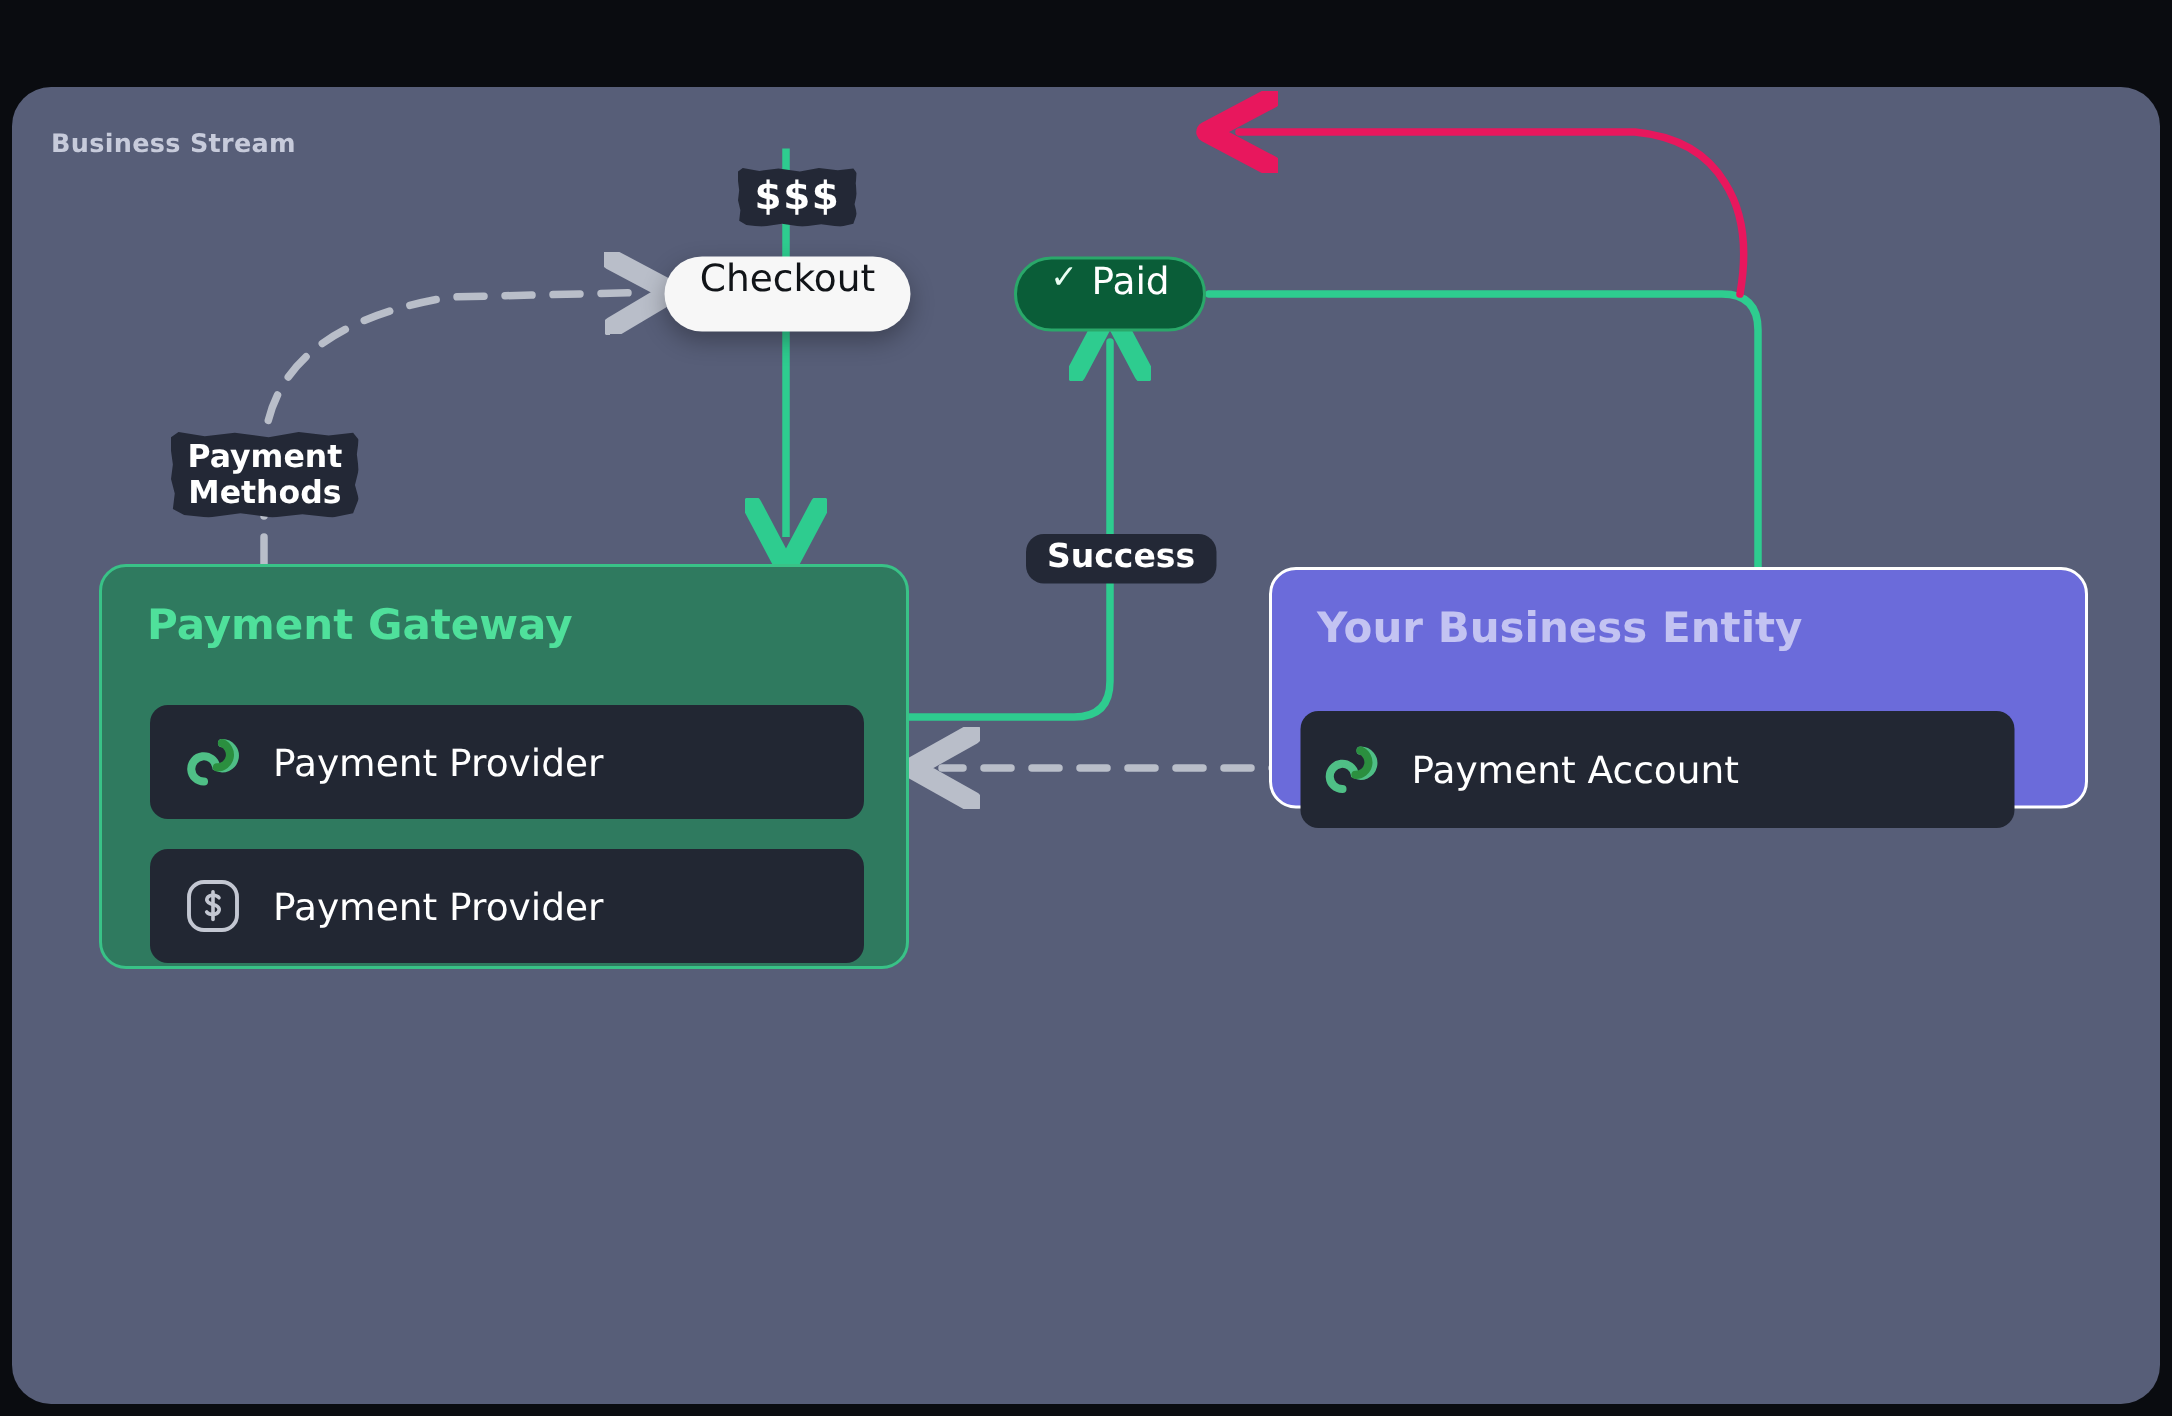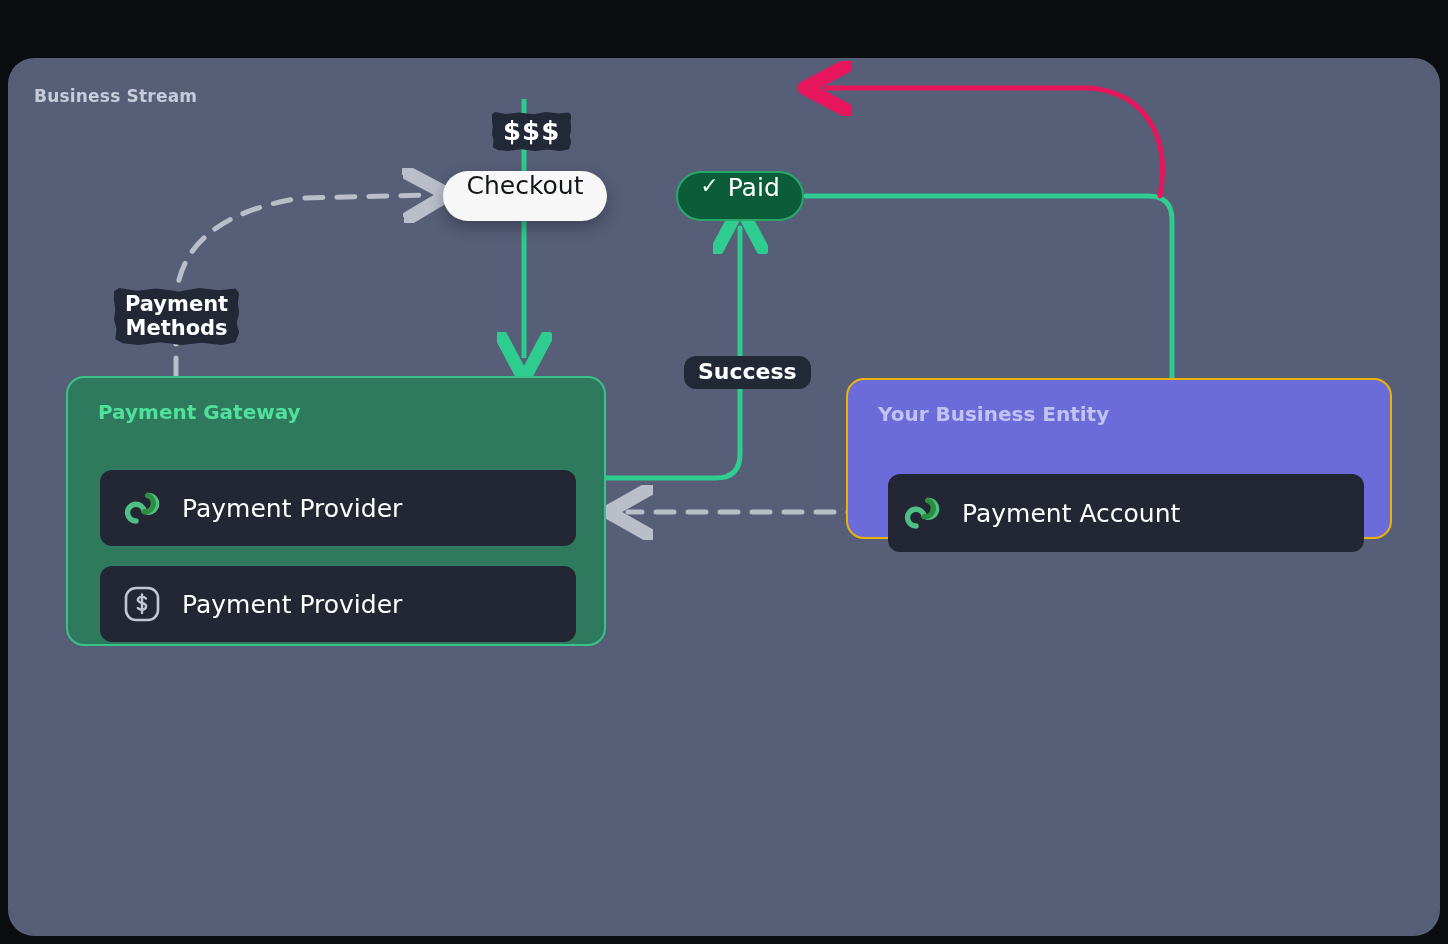--- a/index.html
+++ b/index.html
@@ -66,44 +66,44 @@
   }
   .pill-paid{
     left:676px;top:171px;width:128px;height:50px;
     background:#0a5d38;color:#ffffff;border:2px solid #2aa86a;
     box-sizing:border-box;gap:9px;
   }
   .check{font-size:22px;color:#eafff4;}
 
   
   .group{position:absolute;border-radius:18px;box-sizing:border-box;}
-  .group-title{position:absolute;font-size:20px;font-weight:bold;}
+  .group-title{position:absolute;font-size:28px;font-weight:bold;}
 
   .grp-gateway{
     left:66px;top:376px;width:540px;height:270px;
     background:#2f7a5f;border:2px solid #39c287;
   }
   .grp-gateway .group-title{left:30px;top:22px;color:#4fe09b;}
 
   .grp-entity{
     left:846px;top:378px;width:546px;height:161px;
-    background:#6b6bda;border:2px solid #eab308;
+    background:#6b6bda;border:2px solid #ffffff;
   }
   .grp-entity .group-title{left:30px;top:22px;color:#c3c3f2;}
 
   
   .card{
     position:absolute;background:#222733;border-radius:12px;
     display:flex;align-items:center;padding-left:20px;box-sizing:border-box;
     color:#ffffff;font-size:25px;margin-top:28px;
   }
   .card-ico{width:44px;height:44px;flex:0 0 auto;margin-right:18px;display:flex;align-items:center;justify-content:center;}
   .card-pp1{left:32px;top:64px;width:476px;height:76px;}
   .card-pp2{left:32px;top:160px;width:476px;height:76px;}
-  .card-pa {left:40px;top:66px;width:476px;height:78px;padding-left:12px;}
+  .card-pa {left:19px;top:66px;width:476px;height:78px;padding-left:12px;}
 </style>
 </head>
 <body>
 
 <div id="stage">
 
   <div class="panel"></div>
   <div class="panel-title">Business Stream</div>
 
   <svg id="edges" viewBox="0 0 1448 944">

